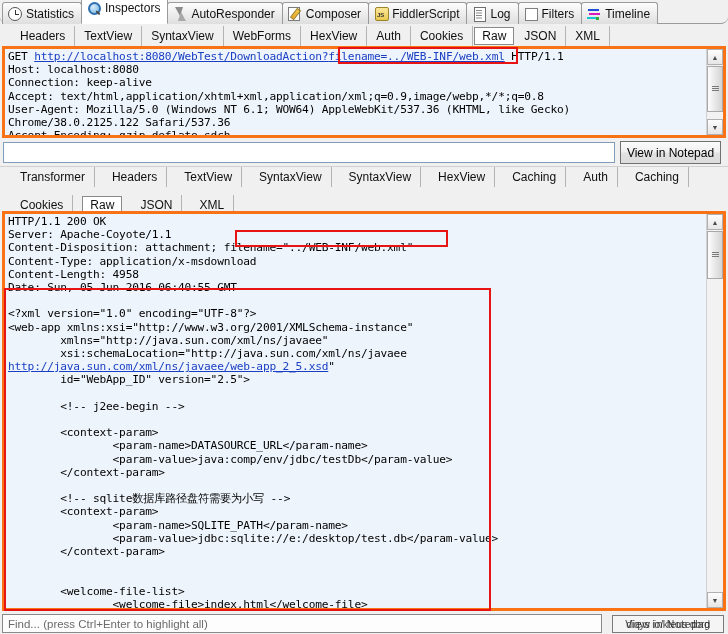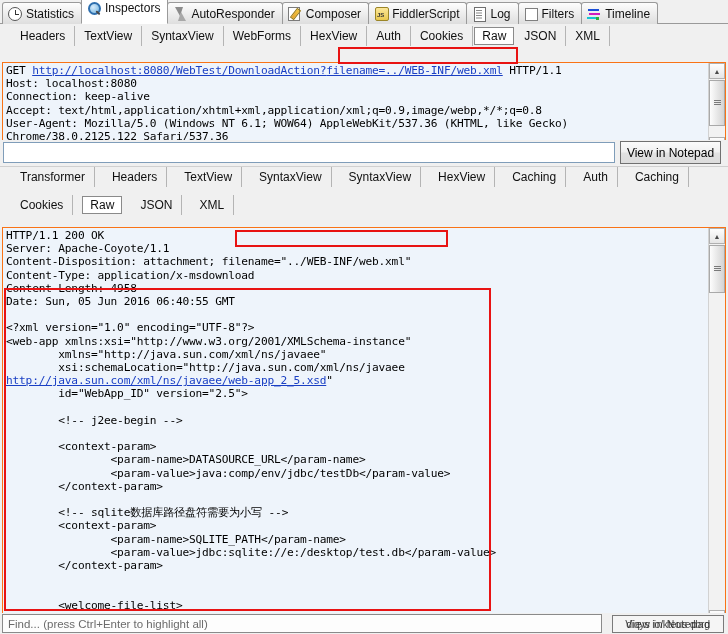--- a/index.html
+++ b/index.html
@@ -21,20 +21,21 @@
   
   .main-tabstrip {
     position: absolute;
     left: 0; top: 0;
     width: 728px; height: 24px;
     background: #f0f0f0;
     border-bottom: 1px solid #9a9a9a;
     display: flex;
     align-items: flex-end;
     padding-left: 2px;
+    border-radius: 7px;
   }
   .main-tab {
     height: 22px;
     display: flex;
     align-items: center;
     gap: 4px;
     padding: 0 7px 0 5px;
     background: linear-gradient(to bottom, #fdfdfd 0%, #ececec 55%, #dedede 100%);
     border: 1px solid #9a9a9a;
     border-bottom: none;
@@ -164,23 +165,22 @@
     background: #ffffff;
     height: 18px;
     padding: 0 7px;
     margin: 0 1px;
   }
 
   
   .panel {
     position: absolute;
     background: #eef4fb;
-    border: 1px solid #f97316;
+    border: 3px solid #f97316;
     overflow: hidden;
-    margin-top: 16px;
   }
   .panel-text {
     position: absolute;
     left: 3px; top: 1px;
     width: 690px;
     font-family: "DejaVu Sans Mono", "Liberation Mono", monospace;
     font-size: 11.2px;
     line-height: 13.2px;
     color: #000;
     white-space: pre;

